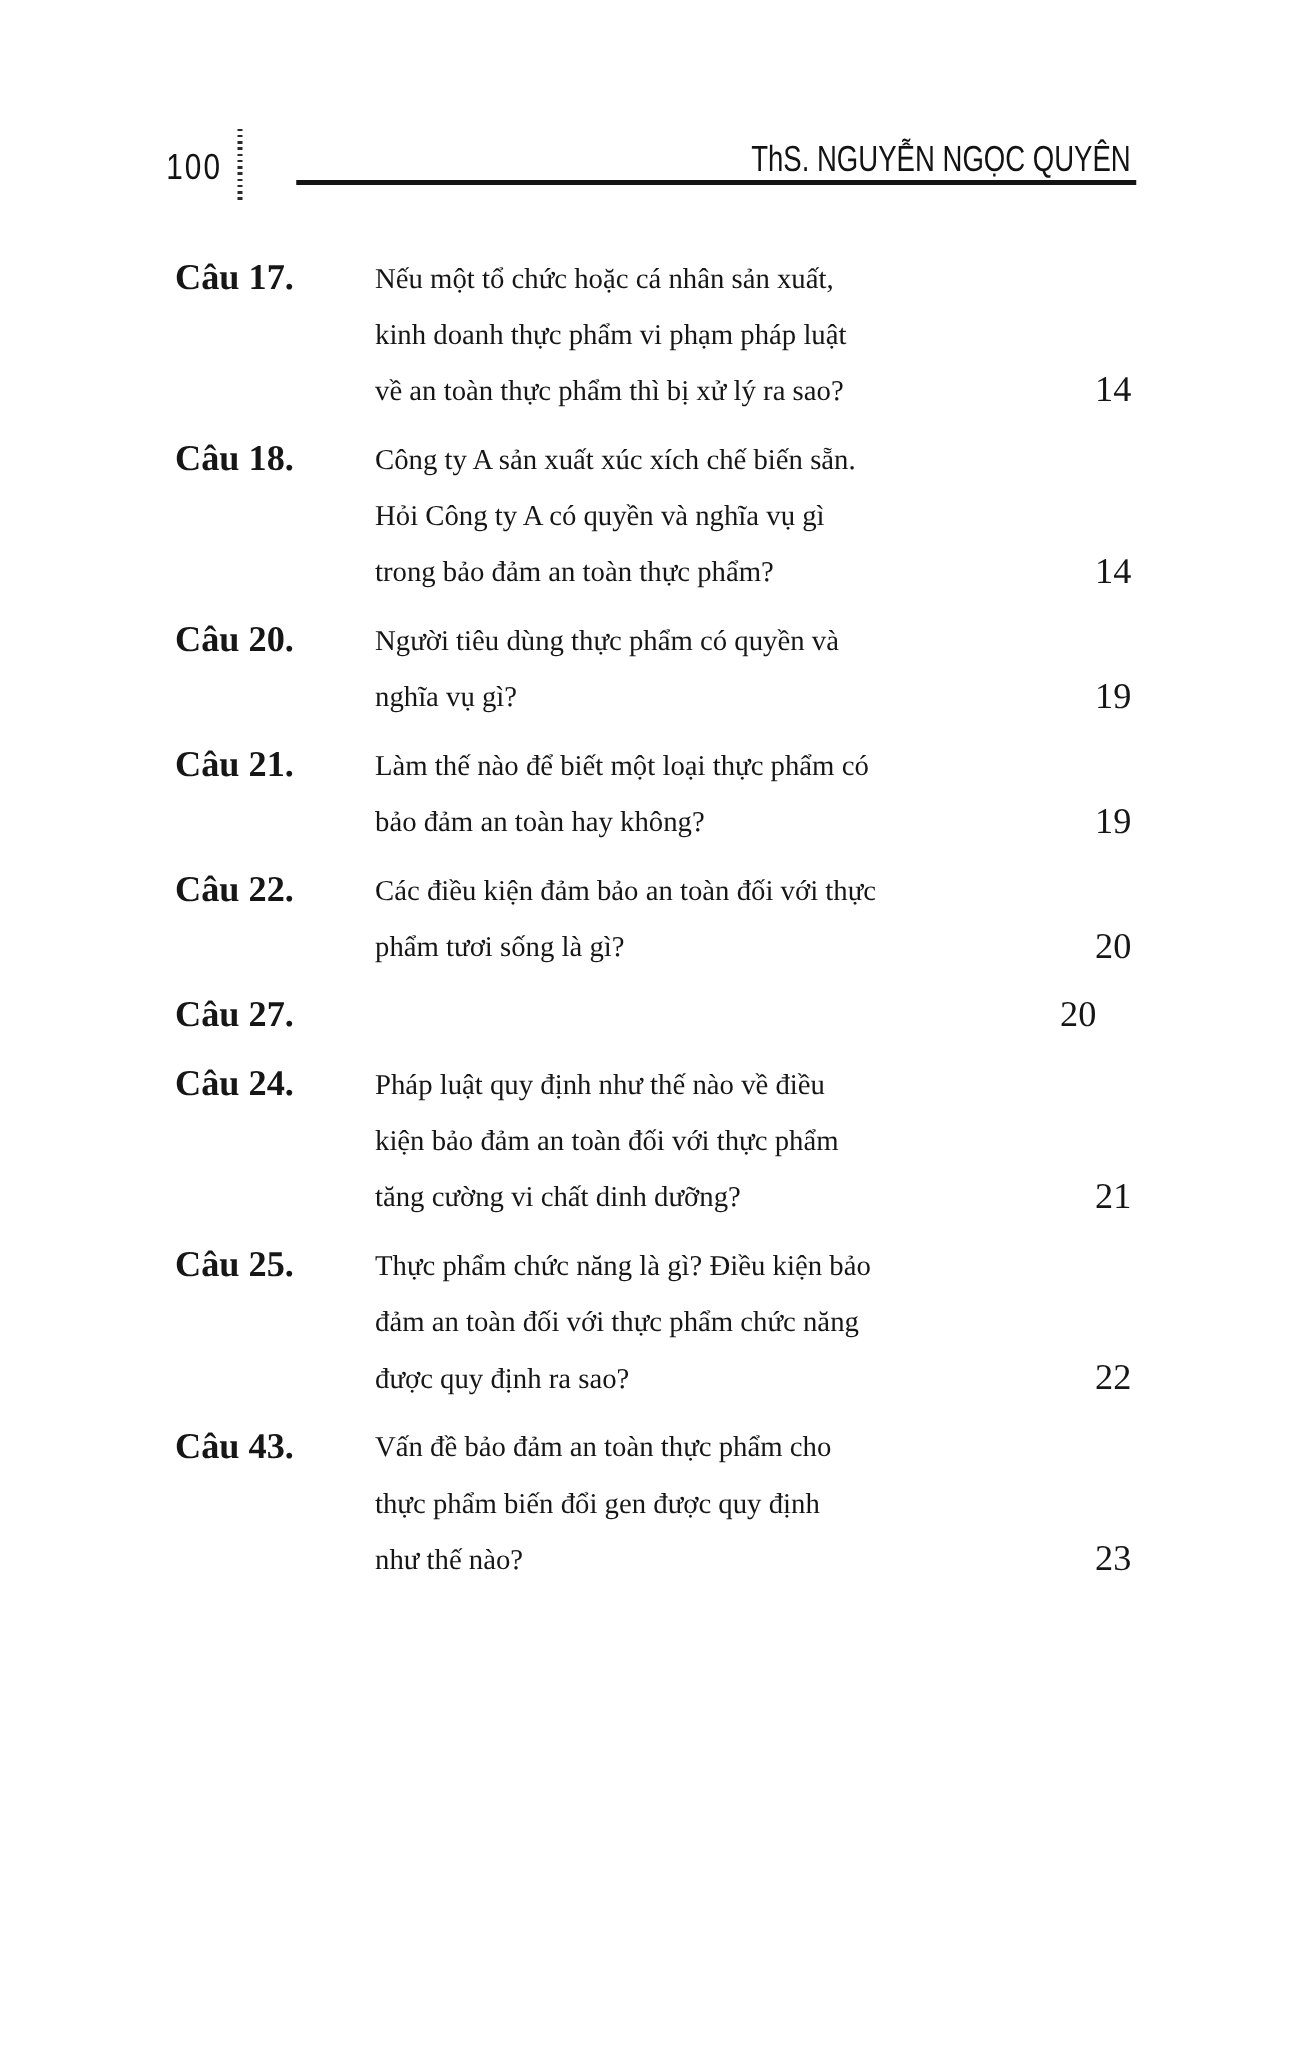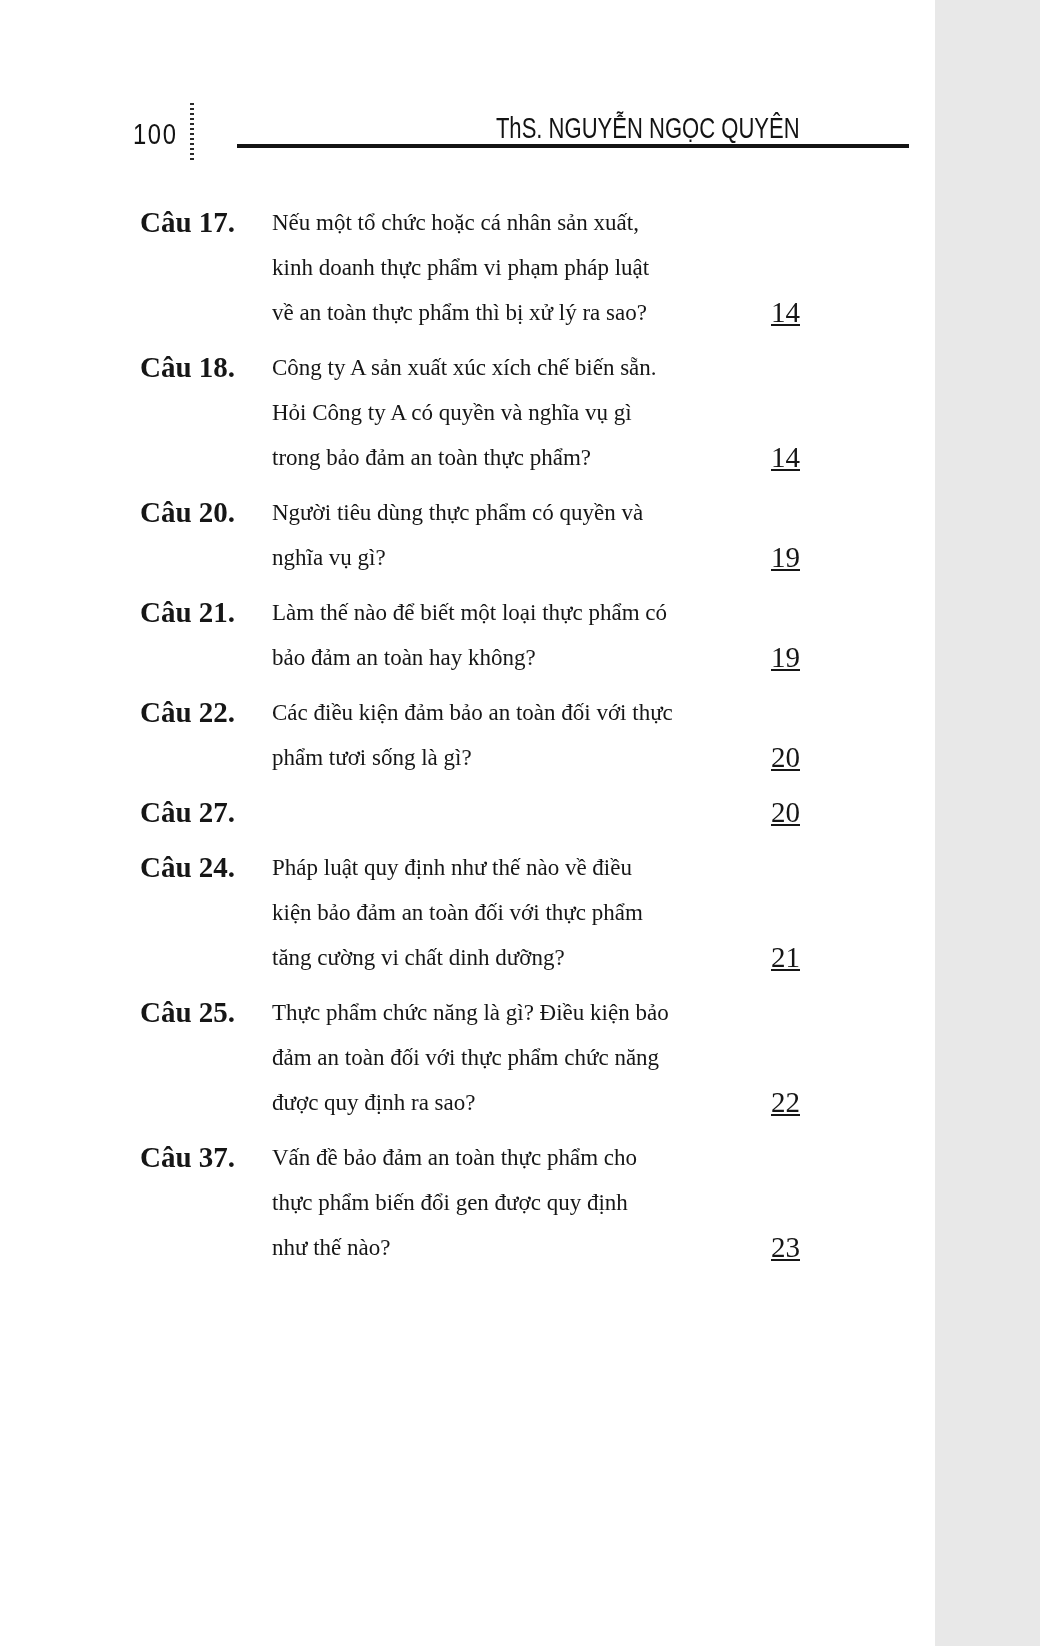--- a/index.html
+++ b/index.html
@@ -2,21 +2,21 @@
 <html><head>
 <meta charset="utf-8">
 <style>
   html, body {
     margin: 0;
     padding: 0;
     background: #e8e8e8;
   }
   .page {
     position: relative;
-    width: 935px;
+    width: 1040px;
     height: 1646px;
     background: #ffffff;
     overflow: hidden;
     font-family: "Liberation Serif", serif;
     color: #161616;
   }
 
   
   .header {
     position: absolute;
@@ -72,38 +72,38 @@
   .toc {
     position: absolute;
     top: 200px;
     left: 140px;
     right: 135px;
   }
   .toc-entry {
     display: grid;
     grid-template-columns: 132px 1fr auto;
     margin-bottom: 10px;
+    gap: 28px;
   }
   .entry-label {
     font-size: 29px;
     line-height: 45px;
     font-weight: bold;
     white-space: nowrap;
   }
   .entry-text {
     font-size: 23px;
     line-height: 45px;
     white-space: pre;
   }
   .entry-page {
     align-self: end;
     justify-self: end;
     font-size: 29px;
     line-height: 45px;
-    text-decoration: underline;
   }
 </style>
 </head>
 <body>
 
 <div class="page">
 
   <div class="header">
     <div class="folio">100</div>
     <div class="ornament"></div>
@@ -165,21 +165,21 @@
 
     <div class="toc-entry">
       <div class="entry-label">Câu 25.</div>
       <div class="entry-text">Thực phẩm chức năng là gì? Điều kiện bảo
 đảm an toàn đối với thực phẩm chức năng
 được quy định ra sao?</div>
       <div class="entry-page">22</div>
     </div>
 
     <div class="toc-entry">
-      <div class="entry-label">Câu 37.</div>
+      <div class="entry-label">Câu 43.</div>
       <div class="entry-text">Vấn đề bảo đảm an toàn thực phẩm cho
 thực phẩm biến đổi gen được quy định
 như thế nào?</div>
       <div class="entry-page">23</div>
     </div>
   </div>
 
 </div>
 
 </body></html>

